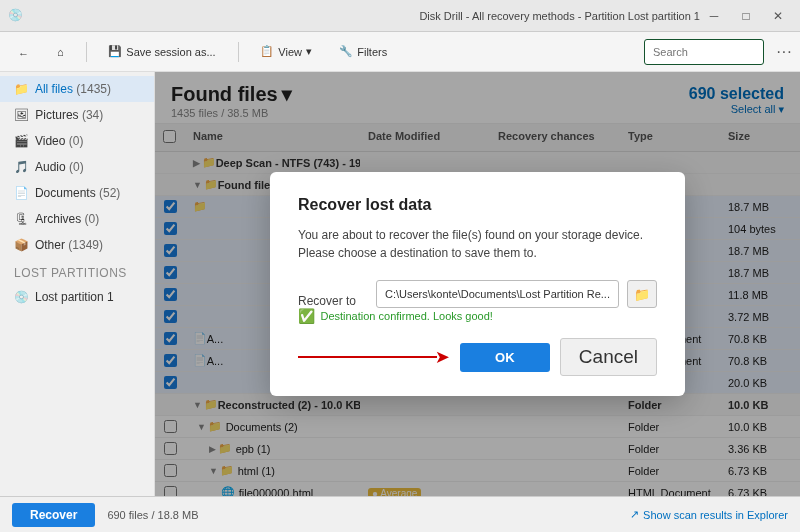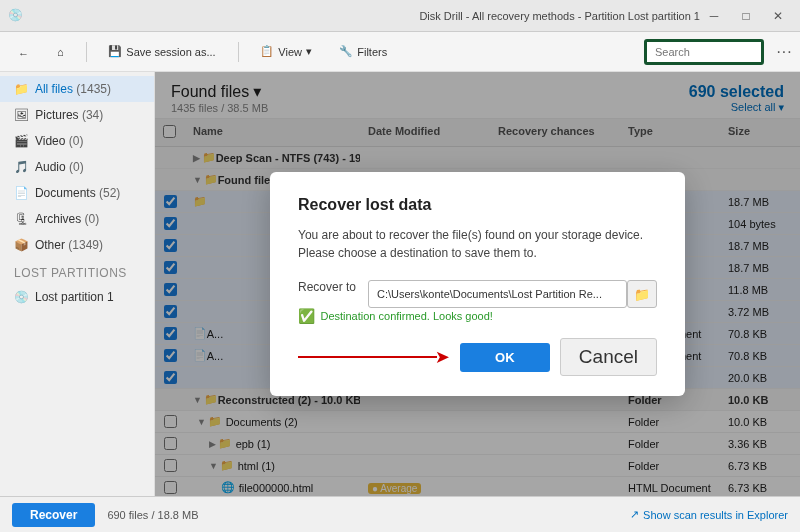--- a/index.html
+++ b/index.html
@@ -34,21 +34,21 @@
       border-bottom: 1px solid #ddd;
       gap: 8px;
     }
     .toolbar-btn {
       height: 28px; padding: 0 10px; border: none; background: transparent;
       cursor: pointer; font-size: 11px; color: #333; display: flex; align-items: center; gap: 4px;
       border-radius: 3px;
     }
     .toolbar-sep { width: 1px; height: 20px; background: #ccc; margin: 0 4px; }
     .toolbar-search {
-      margin-left: auto; height: 26px; border: 3px solid #14532d; border-radius: 3px;
+      margin-left: auto; height: 26px; border: 1px solid #14532d; border-radius: 3px;
       padding: 0 8px; font-size: 11px; width: 120px; background: #fff;
     }
     .toolbar-dots { margin-left: 4px; font-size: 16px; color: #555; cursor: pointer; }
 
     
     .main-layout { display: flex; height: calc(532px - 32px - 40px - 36px); }
 
     
     .sidebar {
       width: 155px; background: #f0f0f0; border-right: 1px solid #ddd;
@@ -65,21 +65,21 @@
     }
 
     
     .content { flex: 1; display: flex; flex-direction: column; overflow: hidden; position: relative; }
 
     
     .content-header {
       padding: 10px 16px 4px; background: #fff; border-bottom: 1px solid #eee;
       display: flex; align-items: center; justify-content: space-between;
     }
-    .content-title { font-size: 16px; font-weight: 400; color: #222; display: flex; align-items: center; gap: 4px; }
+    .content-title { font-size: 20px; font-weight: 700; color: #222; display: flex; align-items: center; gap: 4px; }
     .content-subtitle { font-size: 11px; color: #888; margin-top: 1px; }
     .selected-count { font-size: 16px; color: #0070c0; font-weight: 600; }
     .select-all { font-size: 11px; color: #0070c0; cursor: pointer; }
 
     
     .file-table { flex: 1; overflow-y: auto; background: #fff; }
     .table-header {
       display: grid;
       grid-template-columns: 30px 1fr 130px 130px 100px 80px;
       background: #f5f5f5; border-bottom: 1px solid #ddd;
@@ -117,21 +117,21 @@
       position: absolute; top: 0; left: 0; right: 0; bottom: 0;
       background: rgba(0,0,0,0.35); z-index: 100;
       display: flex; align-items: center; justify-content: center;
     }
     .modal {
       background: #fff; border-radius: 6px; width: 415px;
       box-shadow: 0 8px 32px rgba(0,0,0,0.25); padding: 24px 28px 20px;
     }
     .modal-title { font-size: 16px; font-weight: 700; color: #222; margin-bottom: 12px; }
     .modal-desc { font-size: 12px; color: #444; margin-bottom: 18px; line-height: 1.5; }
-    .modal-field { display: flex; align-items: flex-start; }
+    .modal-field { display: flex; align-items: flex-end; gap: 8px; }
     .modal-label { font-size: 12px; color: #444; white-space: nowrap; min-width: 70px; }
     .modal-input {
       flex: 1; height: 28px; border: 1px solid #bbb; border-radius: 3px;
       padding: 0 8px; font-size: 11px; color: #333; background: #fff;
     }
     .modal-browse {
       width: 30px; height: 28px; border: 1px solid #bbb; border-radius: 3px;
       background: #f0f0f0; cursor: pointer; display: flex; align-items: center; justify-content: center;
       font-size: 13px; color: #555;
     }

